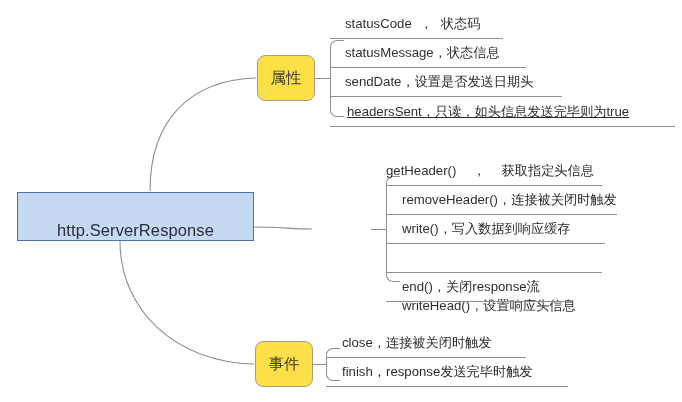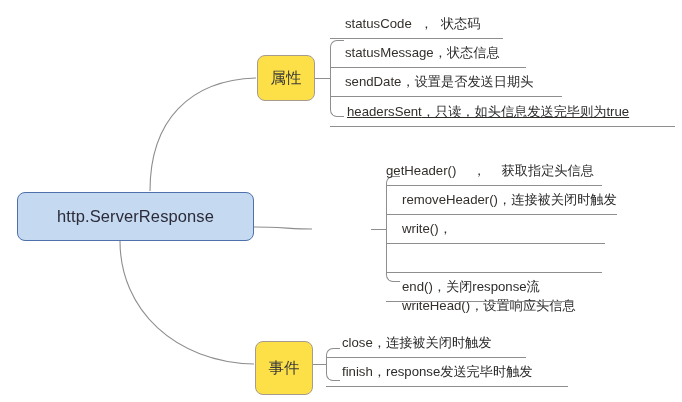--- a/index.html
+++ b/index.html
@@ -31,35 +31,36 @@
     justify-content: center;
     white-space: nowrap;
   }
   .root-node {
     left: 17px;
     top: 192px;
     width: 237px;
     height: 49px;
     background: #c5d9f1;
     border: 1.6px solid #4f71ab;
-    border-radius: 8px;
+    border-radius: 0;
     font-size: 16.5px;
     color: #2b2b3a;
     letter-spacing: 0.1px;
+    align-items: flex-end;
   }
   .branch-node {
     background: #fde047;
     border: 1.2px solid #a89b8e;
     border-radius: 8px;
     font-size: 15.5px;
     color: #3a3a3a;
   }
   #branch-attr  { left: 257px; top: 55px;  width: 58px; height: 46px; }
   #branch-meth  { left: 313px; top: 206px; width: 58px; height: 46px; }
-  #branch-event { left: 255px; top: 341px; width: 58px; height: 54px; }
+  #branch-event { left: 255px; top: 341px; width: 58px; height: 46px; }
 
   .leaf-group { position: absolute; }
   .leaf {
     position: absolute;
     box-sizing: border-box;
     white-space: nowrap;
     font-size: 13.2px;
     color: #2e2a26;
     line-height: 1;
     display: flex;
@@ -158,20 +159,21 @@
     <div class="leaf" style="left:402px; top:192px; height:16px;align-items:center;">
       <span class="lt">removeHeader()</span>
         <span class="cjk">，</span>
         <span class="cjk">连接被关闭时触发</span>
     </div>
     <div class="rule" style="left:386px; top:214px; width:231px;"></div>
 
     <div class="leaf" style="left:402px; top:221px; height:16px;">
       <span class="lt">write()</span>
         <span class="cjk">，</span>
+        <span class="cjk">写入数据到响应缓存</span>
     </div>
     <div class="rule" style="left:386px; top:243px; width:219px;"></div>
 
     <div class="leaf" style="left:402px; top:250px; height:16px;margin-top:48px;">
       <span class="lt">writeHead()</span>
         <span class="cjk">，</span>
         <span class="cjk">设置响应头信息</span>
     </div>
     <div class="rule" style="left:386px; top:272px; width:216px;"></div>
 

